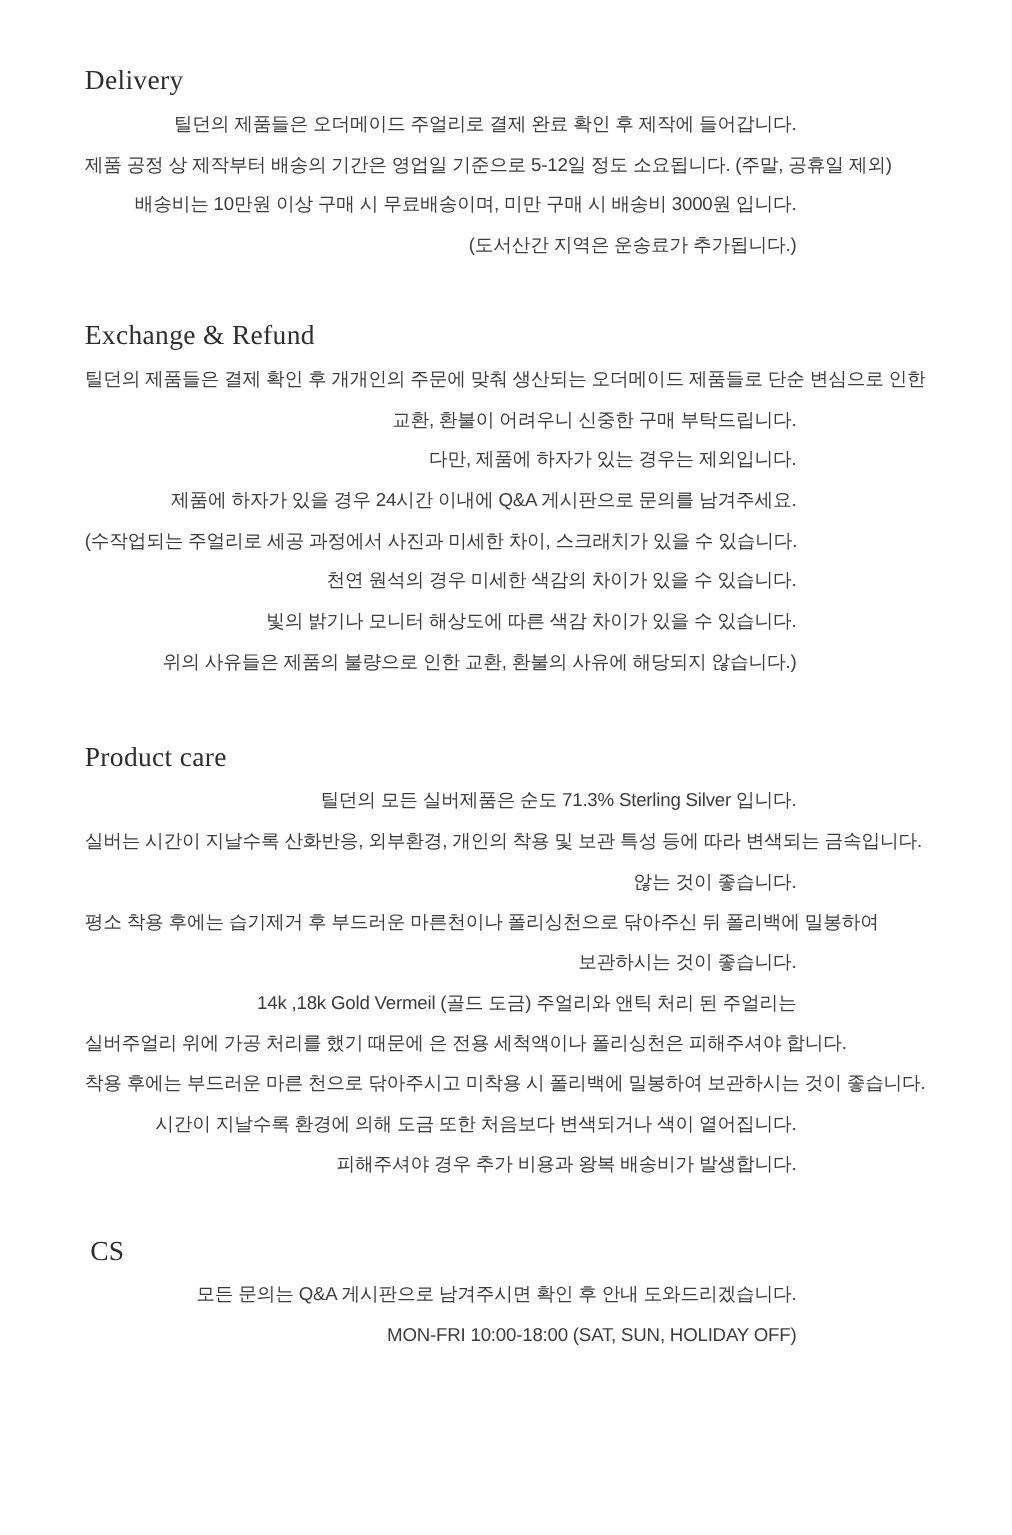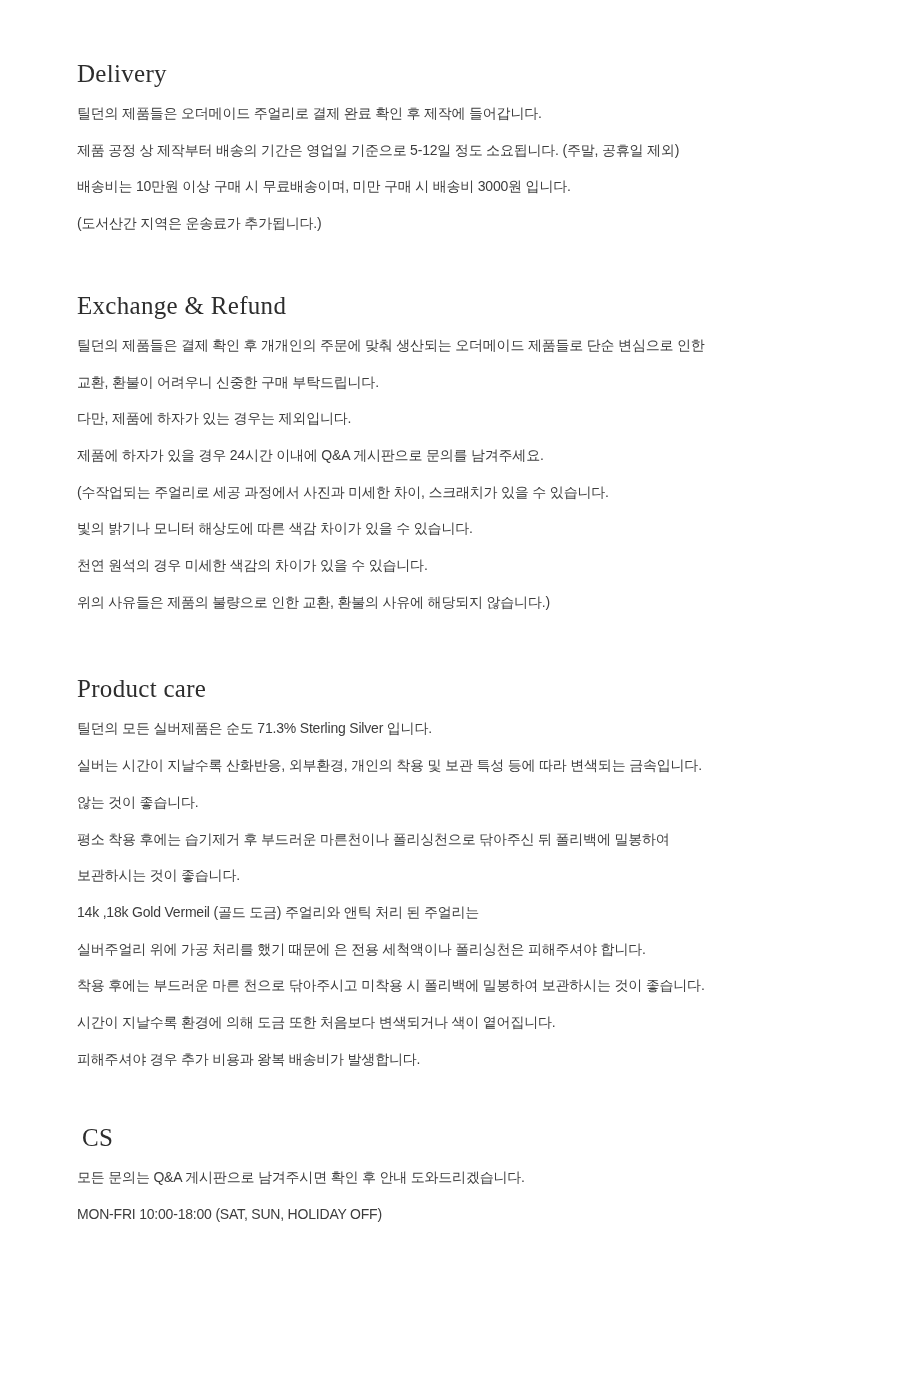--- a/index.html
+++ b/index.html
@@ -28,26 +28,27 @@
     font-family: "Liberation Serif", "DejaVu Serif", serif;
     font-weight: 400;
     font-size: 25px;
     line-height: 30px;
     letter-spacing: 0.3px;
     color: #2d2d2d;
     margin: 0 0 6px 0;
   }
   .section-cs .section-heading { padding-left: 5px; }
   .policy-line {
-    font-size: 14px;
+    font-size: 17px;
     line-height: 36.7px;
     letter-spacing: -0.2px;
     color: #3c3c3c;
     margin: 0;
     white-space: nowrap;
+    text-align: right;
   }
 </style>
 </head>
 <body>
 
 <div class="page">
 
   <section class="section section-delivery">
     <h2 class="section-heading">Delivery</h2>
     <p class="policy-line">틸던의 제품들은 오더메이드 주얼리로 결제 완료 확인 후 제작에 들어갑니다.</p>
@@ -56,22 +57,22 @@
     <p class="policy-line">(도서산간 지역은 운송료가 추가됩니다.)</p>
   </section>
 
   <section class="section section-exchange">
     <h2 class="section-heading">Exchange &amp; Refund</h2>
     <p class="policy-line">틸던의 제품들은 결제 확인 후 개개인의 주문에 맞춰 생산되는 오더메이드 제품들로 단순 변심으로 인한</p>
     <p class="policy-line">교환, 환불이 어려우니 신중한 구매 부탁드립니다.</p>
     <p class="policy-line">다만, 제품에 하자가 있는 경우는 제외입니다.</p>
     <p class="policy-line">제품에 하자가 있을 경우 24시간 이내에 Q&amp;A 게시판으로 문의를 남겨주세요.</p>
     <p class="policy-line">(수작업되는 주얼리로 세공 과정에서 사진과 미세한 차이, 스크래치가 있을 수 있습니다.</p>
+    <p class="policy-line">천연 원석의 경우 미세한 색감의 차이가 있을 수 있습니다.</p>
     <p class="policy-line">빛의 밝기나 모니터 해상도에 따른 색감 차이가 있을 수 있습니다.</p>
-    <p class="policy-line">천연 원석의 경우 미세한 색감의 차이가 있을 수 있습니다.</p>
     <p class="policy-line">위의 사유들은 제품의 불량으로 인한 교환, 환불의 사유에 해당되지 않습니다.)</p>
   </section>
 
   <section class="section section-product">
     <h2 class="section-heading">Product care</h2>
     <p class="policy-line">틸던의 모든 실버제품은 순도 71.3% Sterling Silver 입니다.</p>
     <p class="policy-line">실버는 시간이 지날수록 산화반응, 외부환경, 개인의 착용 및 보관 특성 등에 따라 변색되는 금속입니다.</p>
     <p class="policy-line">않는 것이 좋습니다.</p>
     <p class="policy-line">평소 착용 후에는 습기제거 후 부드러운 마른천이나 폴리싱천으로 닦아주신 뒤 폴리백에 밀봉하여</p>
     <p class="policy-line">보관하시는 것이 좋습니다.</p>

